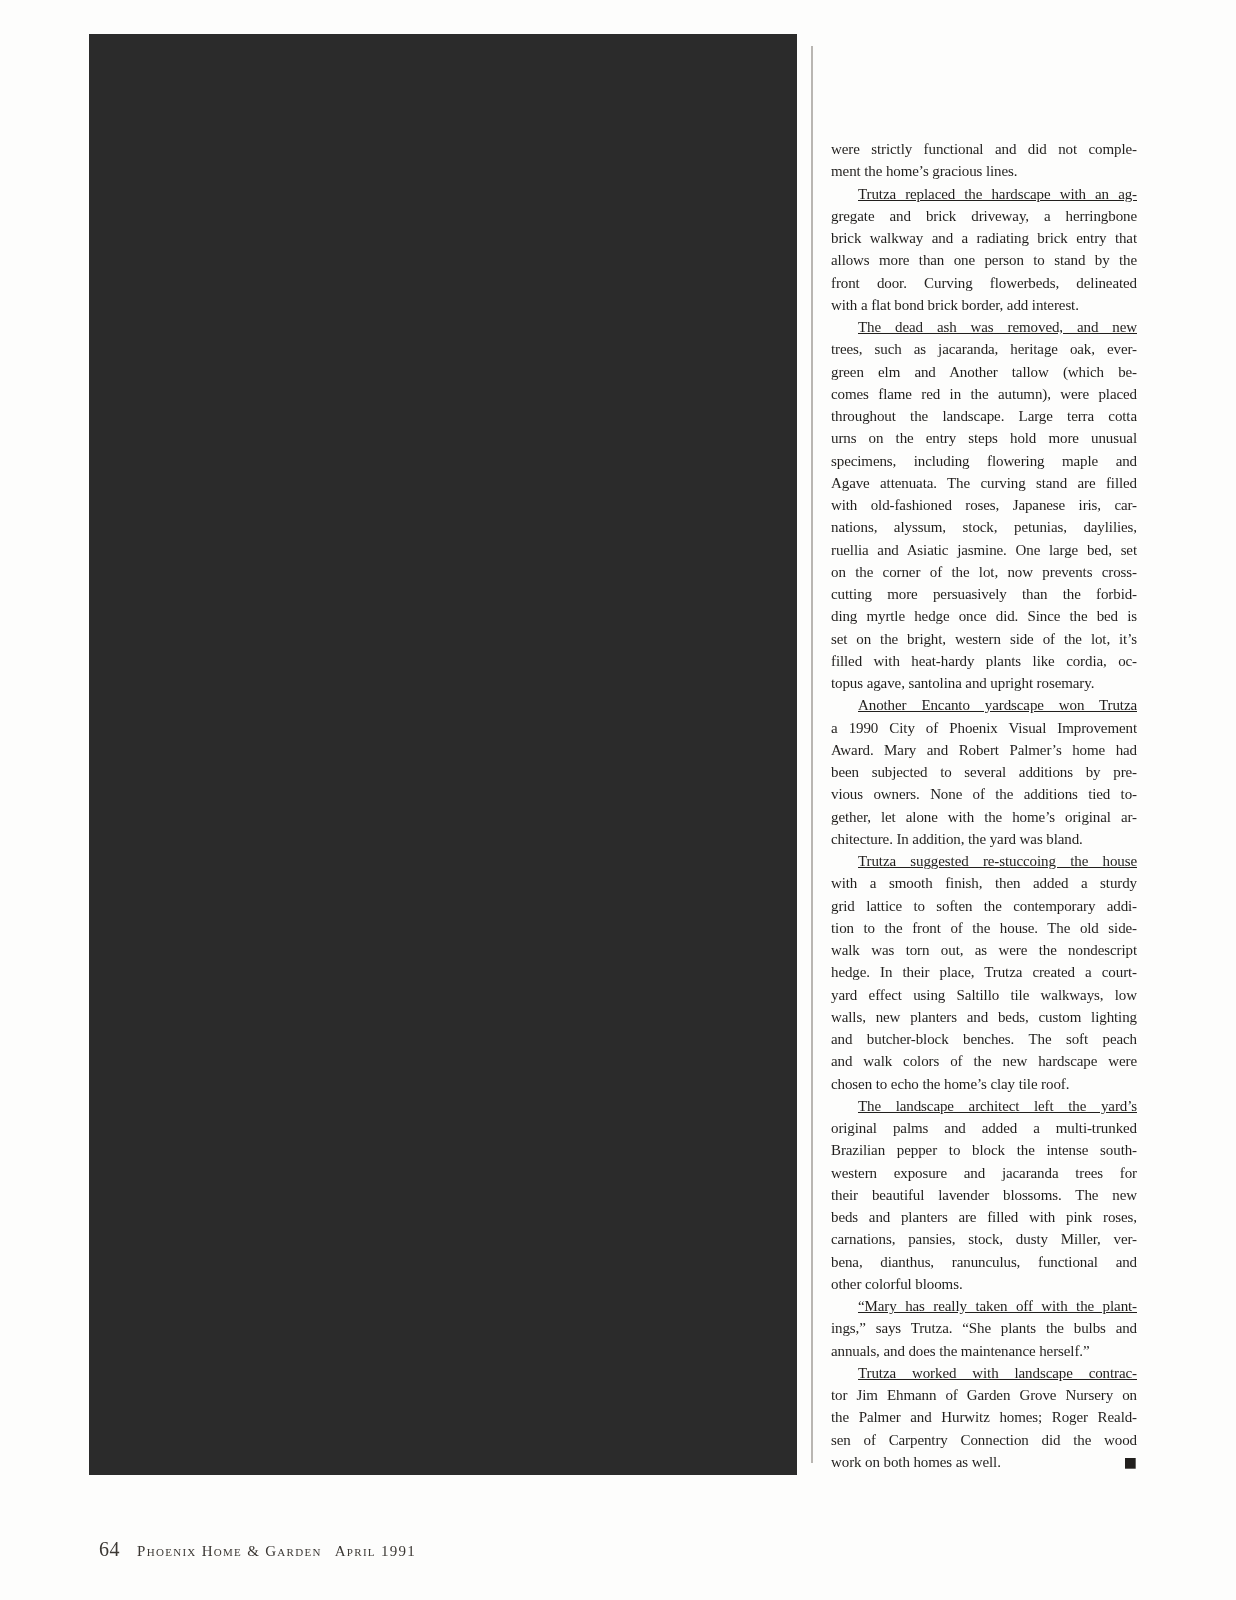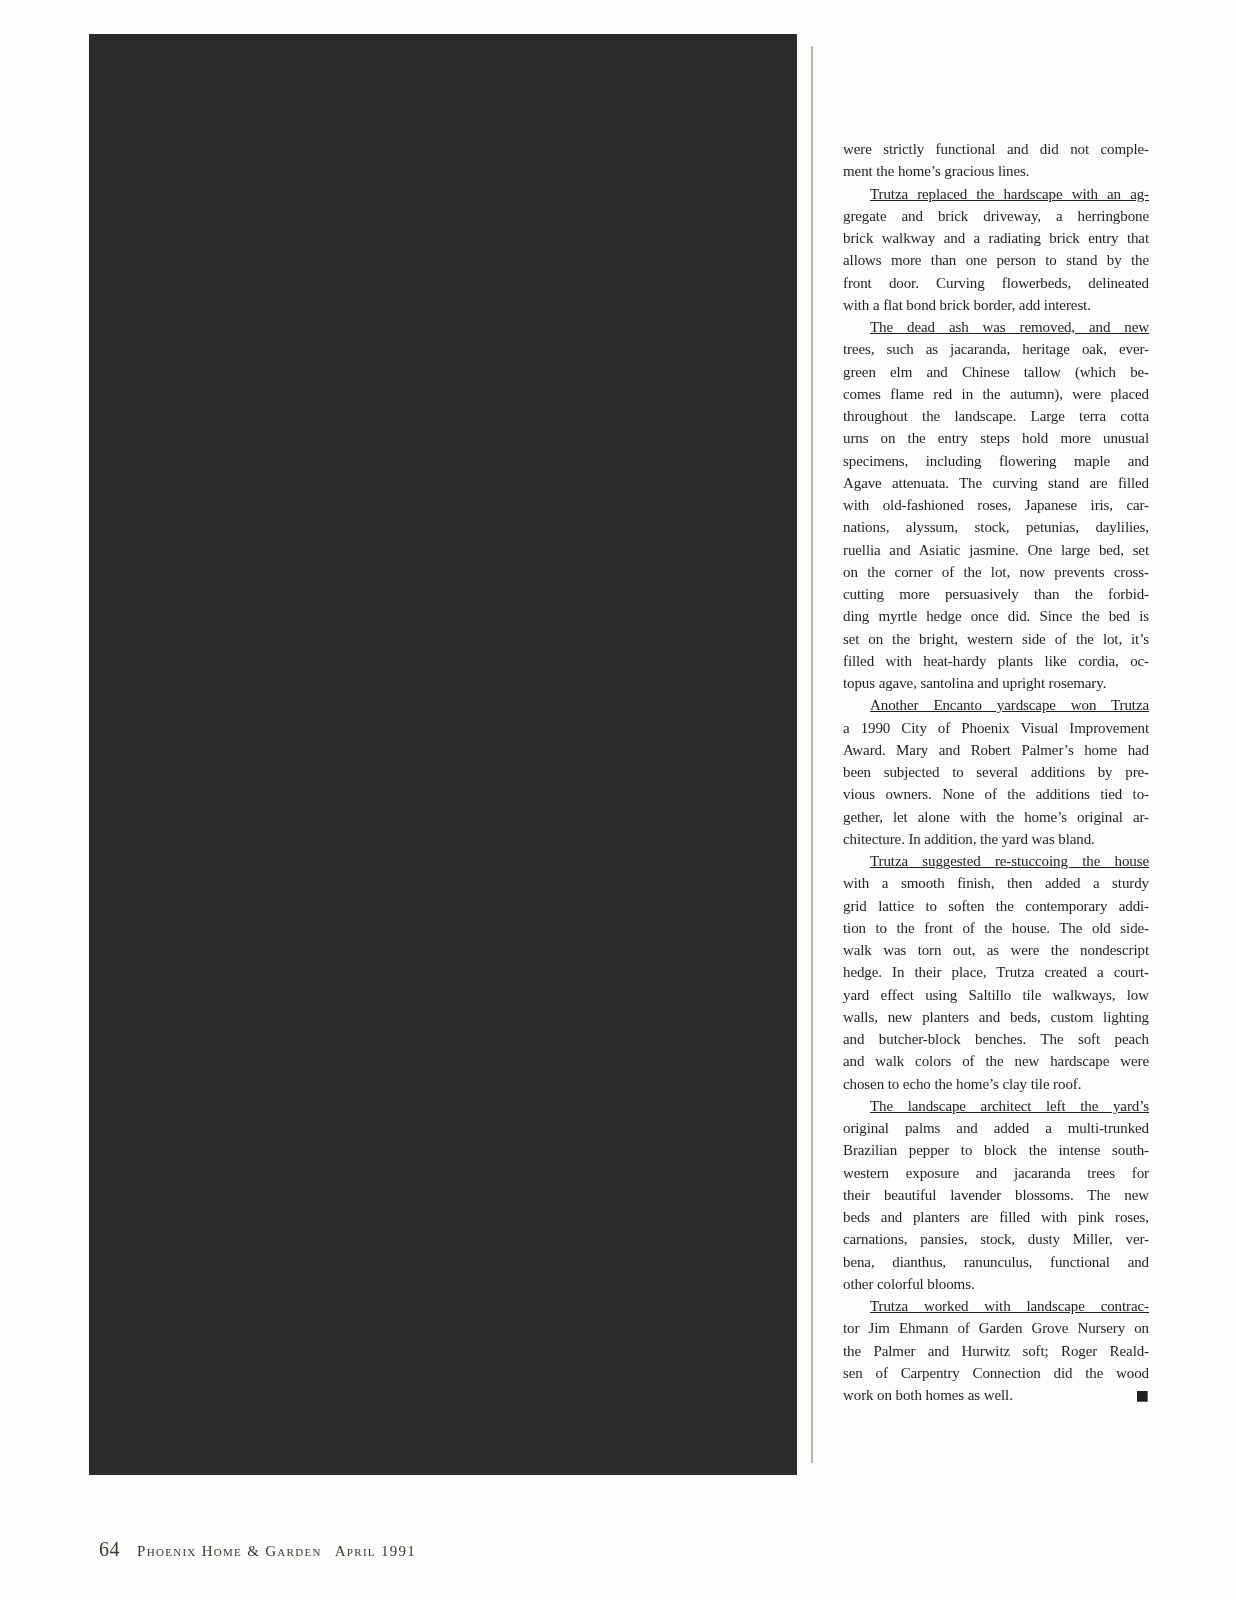--- a/index.html
+++ b/index.html
@@ -83,37 +83,37 @@
 </style>
 </head>
 <body>
 
 <div class="page" style="background: rgb(253, 253, 252);">
 
   <div class="photo" style="background: rgb(43, 43, 43);"></div>
 
   <div class="rule" style="background: rgb(185, 182, 178);"></div>
 
-  <div class="column" style="color: rgb(33, 31, 29); margin-left: 12px;">
+  <div class="column" style="color: rgb(33, 31, 29);">
       <div class="para">
         <div class="line">were strictly functional and did not comple-</div>
         <div class="line lastline">ment the home’s gracious lines.</div>
       </div>
       <div class="para">
         <div class="line indent">Trutza replaced the hardscape with an ag-</div>
         <div class="line">gregate and brick driveway, a herringbone</div>
         <div class="line">brick walkway and a radiating brick entry that</div>
         <div class="line">allows more than one person to stand by the</div>
         <div class="line">front door. Curving flowerbeds, delineated</div>
         <div class="line lastline">with a flat bond brick border, add interest.</div>
       </div>
       <div class="para">
         <div class="line indent">The dead ash was removed, and new</div>
         <div class="line">trees, such as jacaranda, heritage oak, ever-</div>
-        <div class="line">green elm and Chinese tallow (which be-</div>
+        <div class="line">green elm and Another tallow (which be-</div>
         <div class="line">comes flame red in the autumn), were placed</div>
         <div class="line">throughout the landscape. Large terra cotta</div>
         <div class="line">urns on the entry steps hold more unusual</div>
         <div class="line">specimens, including flowering maple and</div>
         <div class="line"><span class="italic">Agave attenuata</span><span>. The curving stand are filled</span></div>
         <div class="line">with old-fashioned roses, Japanese iris, car-</div>
         <div class="line">nations, alyssum, stock, petunias, daylilies,</div>
         <div class="line">ruellia and Asiatic jasmine. One large bed, set</div>
         <div class="line">on the corner of the lot, now prevents cross-</div>
         <div class="line">cutting more persuasively than the forbid-</div>
@@ -149,23 +149,28 @@
         <div class="line">original palms and added a multi-trunked</div>
         <div class="line">Brazilian pepper to block the intense south-</div>
         <div class="line">western exposure and jacaranda trees for</div>
         <div class="line">their beautiful lavender blossoms. The new</div>
         <div class="line">beds and planters are filled with pink roses,</div>
         <div class="line">carnations, pansies, stock, dusty Miller, ver-</div>
         <div class="line">bena, dianthus, ranunculus, functional and</div>
         <div class="line lastline">other colorful blooms.</div>
       </div>
       <div class="para">
+        <div class="line indent">“Mary has really taken off with the plant-</div>
+        <div class="line">ings,” says Trutza. “She plants the bulbs and</div>
+        <div class="line lastline">annuals, and does the maintenance herself.”</div>
+      </div>
+      <div class="para">
         <div class="line indent">Trutza worked with landscape contrac-</div>
         <div class="line">tor Jim Ehmann of Garden Grove Nursery on</div>
-        <div class="line">the Palmer and Hurwitz soft; Roger Reald-</div>
+        <div class="line">the Palmer and Hurwitz homes; Roger Reald-</div>
         <div class="line">sen of Carpentry Connection did the wood</div>
         <div class="line lastline"><span class="endmark">■</span>work on both homes as well.</div>
       </div>
     </div>
 
   <div class="footer" style="color: rgb(59, 55, 51);">
     <span class="pagenum">64</span><span class="mag">Phoenix Home &amp; Garden</span><span class="issue">April 1991</span>
   </div>
 
 </div>

